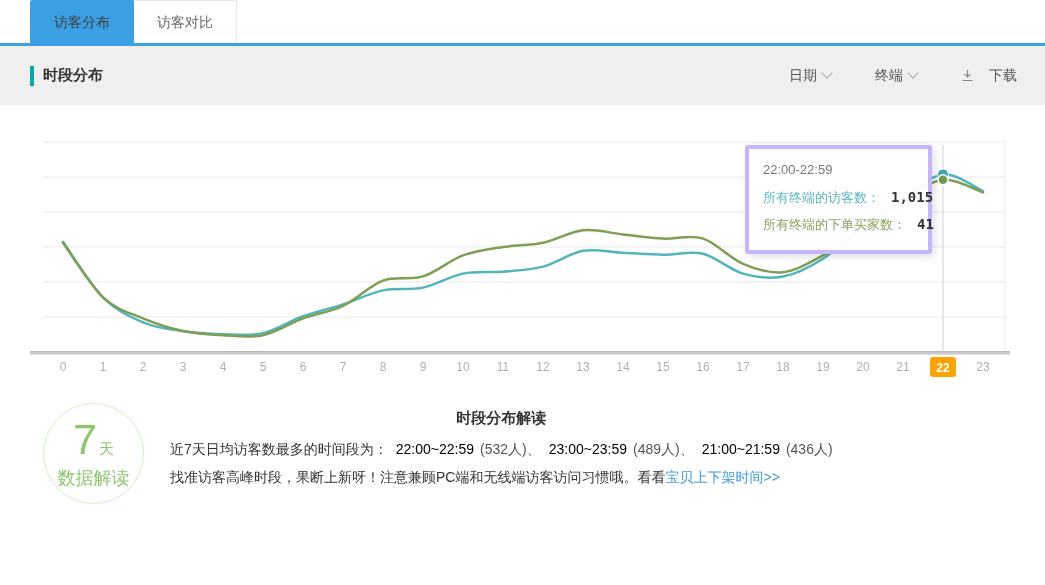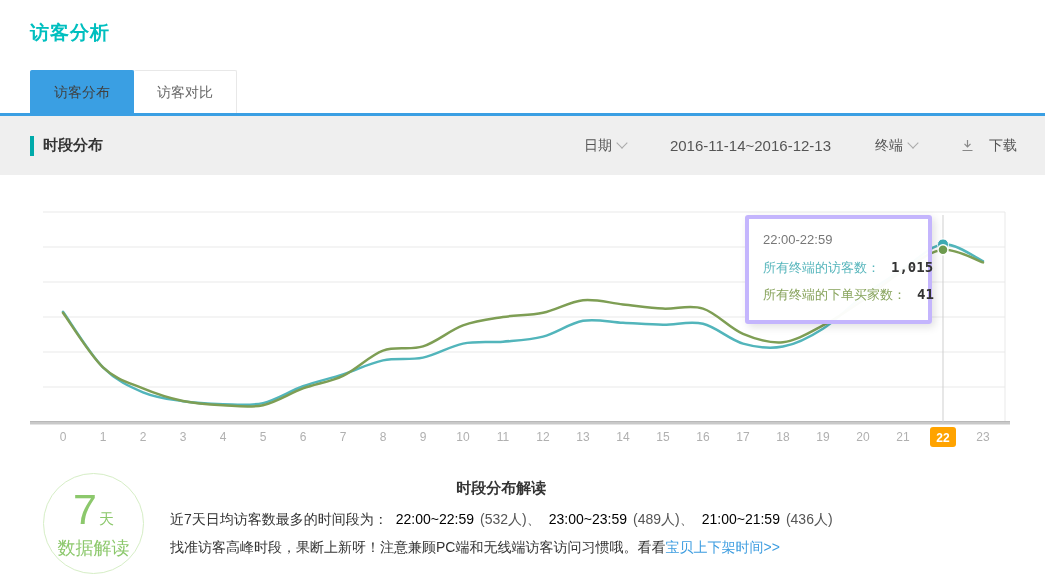--- a/index.html
+++ b/index.html
@@ -55,35 +55,31 @@
   .peak-time{color:#000000;margin-left:8px;}
   .peak-count{color:#555;margin-left:6px;}
   .peak-sep{color:#555;}
   .link{color:#3d9de0;cursor:pointer;text-decoration:none;}
 </style>
 </head>
 <body>
 
 <div class="page">
 
-  <div class="page-header">
-    <h1 class="page-title">访客分析</h1>
-  </div>
 
   <div class="tabs-row">
     <div class="tab active">访客分布</div>
     <div class="tab">访客对比</div>
   </div>
 
   <div class="band">
     <span class="band-bar"></span>
     <span class="band-title">时段分布</span>
     <div class="band-controls">
       <span class="ctrl"><span>日期</span><i class="caret"></i></span>
-      <span class="date-range">2016-11-14~2016-12-13</span>
       <span class="ctrl"><span>终端</span><i class="caret"></i></span>
       <span class="ctrl download">
         <svg width="13" height="13" viewBox="0 0 13 13">
           <path d="M6.5 1 v6 M3.5 4.8 L6.5 7.8 L9.5 4.8 M1.5 11.5 h10" stroke="#888" stroke-width="1.2" fill="none"></path>
         </svg>
         <span>下载</span>
       </span>
     </div>
   </div>
 

